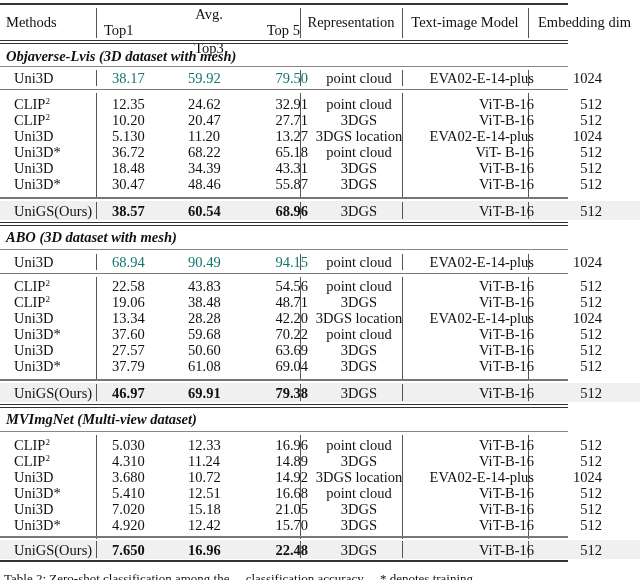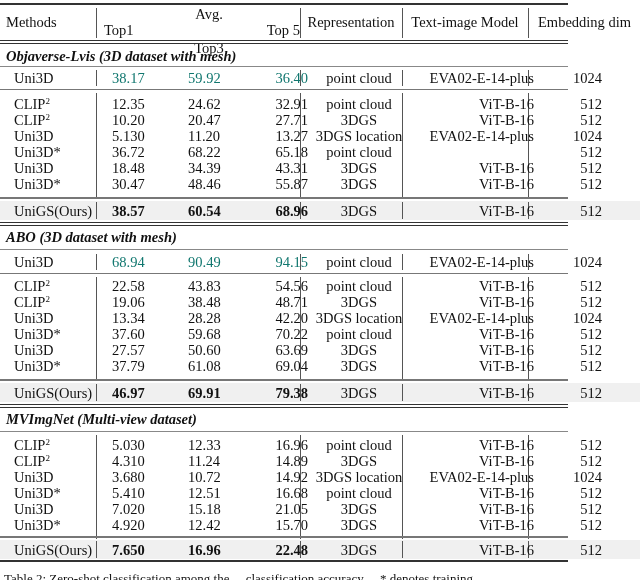--- a/index.html
+++ b/index.html
@@ -52,21 +52,21 @@
   <div class="hline" style="top:40px;height:1px;"></div>
   <div class="hline" style="top:43px;height:1px;"></div>
 
   <div class="section-title" style="top:48px;">Objaverse-Lvis (3D dataset with mesh)</div>
   <div class="hline" style="top:66px;height:1px;background:#888;"></div>
 
   <div class="row" style="top:70px;width:568px;">
     <span class="cell c-method">Uni3D</span>
     <span class="cell c-top1 muted">38.17</span>
     <span class="cell c-top3 muted">59.92</span>
-    <span class="cell c-top5 muted">36.40</span>
+    <span class="cell c-top5 muted">79.50</span>
     <span class="cell c-rep">point cloud</span>
     <span class="cell c-model">EVA02-E-14-plus</span>
     <span class="cell c-dim">1024</span>
   </div>
   <div class="vline" style="left:96px;top:70px;height:16px;"></div>
   <div class="vline" style="left:300px;top:70px;height:16px;"></div>
   <div class="vline" style="left:402px;top:70px;height:16px;"></div>
   <div class="vline" style="left:528px;top:70px;height:16px;"></div>
   <div class="hline" style="top:89px;height:1px;background:#777;"></div>
 
@@ -101,20 +101,21 @@
     <span class="cell c-rep">3DGS location</span>
     <span class="cell c-model">EVA02-E-14-plus</span>
     <span class="cell c-dim">1024</span>
   </div>
   <div class="row" style="top:144px;width:568px;">
     <span class="cell c-method"><span>Uni3D*</span><sup></sup></span>
     <span class="cell c-top1">36.72</span>
     <span class="cell c-top3">68.22</span>
     <span class="cell c-top5">65.18</span>
     <span class="cell c-rep">point cloud</span>
+    <span class="cell c-model">ViT- B-16</span>
     <span class="cell c-dim">512</span>
   </div>
   <div class="row" style="top:160px;width:568px;">
     <span class="cell c-method"><span>Uni3D</span><sup></sup></span>
     <span class="cell c-top1">18.48</span>
     <span class="cell c-top3">34.39</span>
     <span class="cell c-top5">43.31</span>
     <span class="cell c-rep">3DGS</span>
     <span class="cell c-model">ViT-B-16</span>
     <span class="cell c-dim">512</span>

